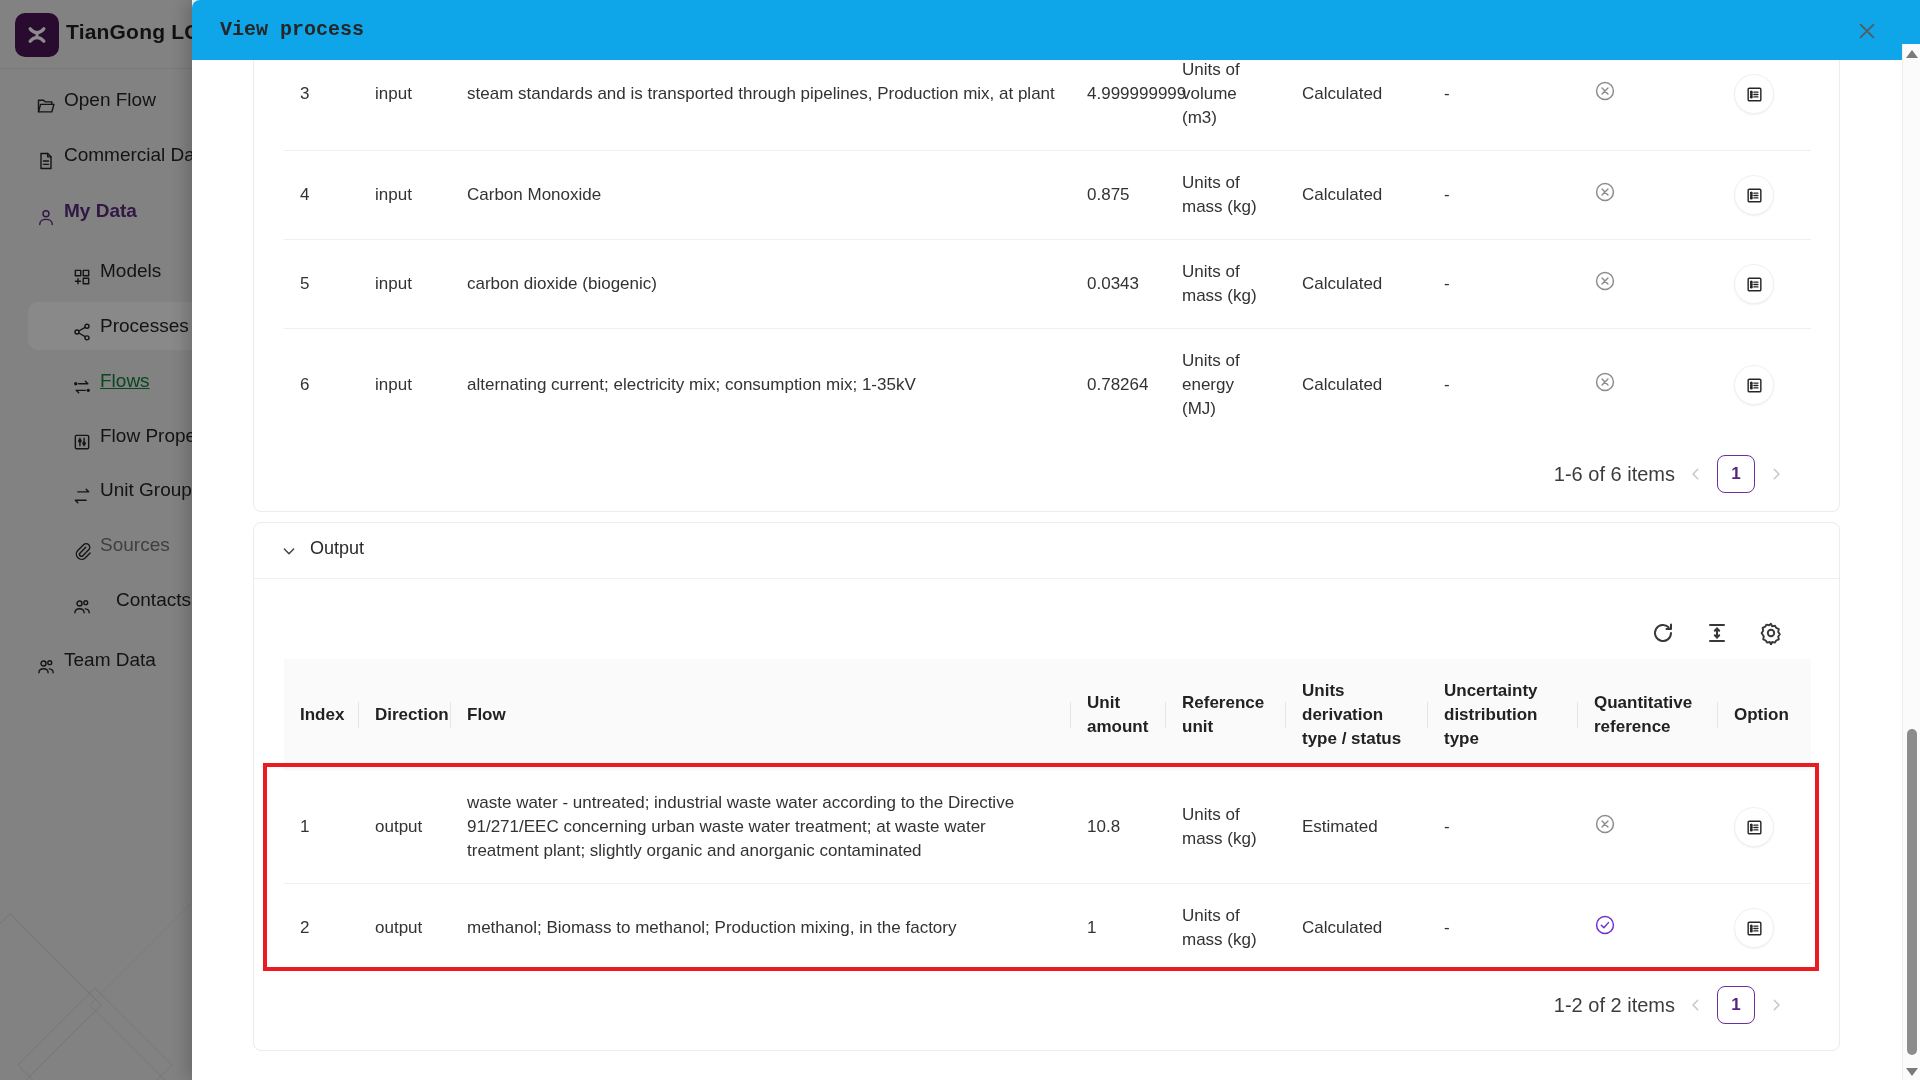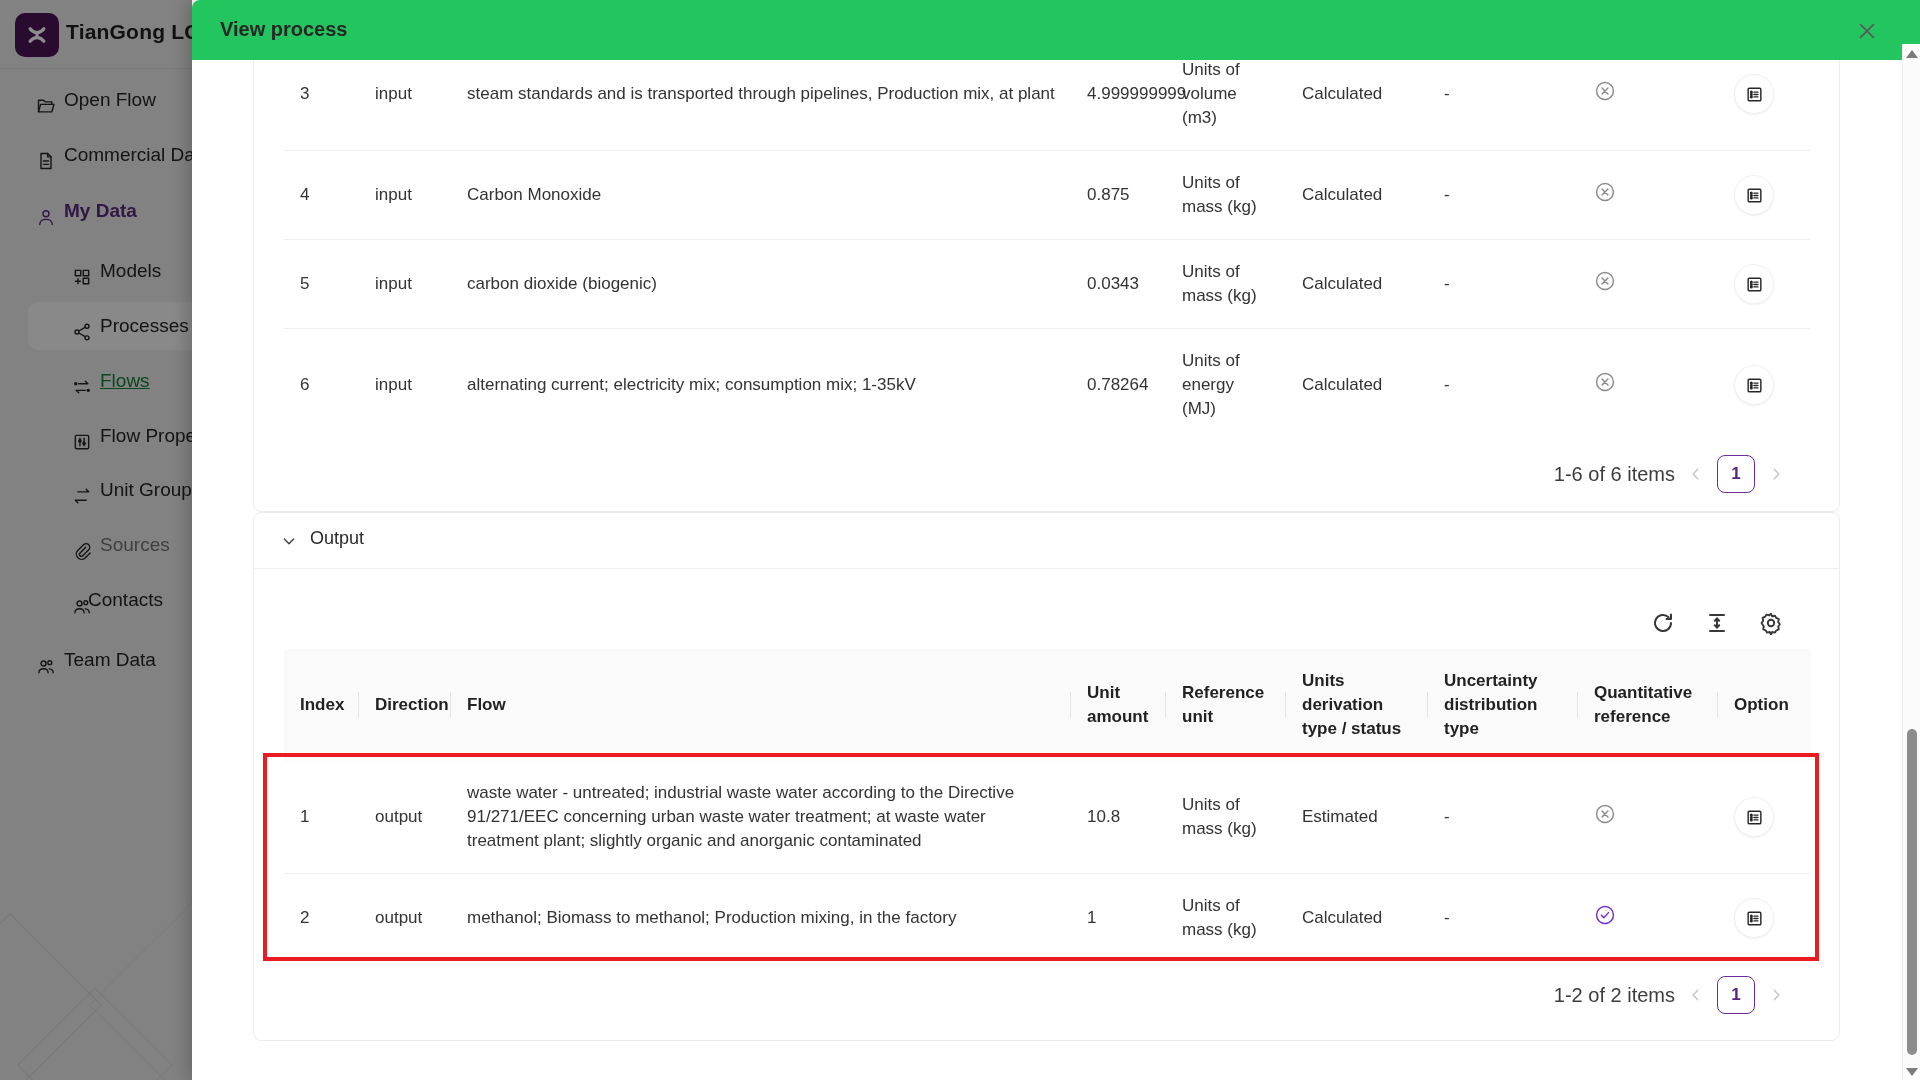--- a/index.html
+++ b/index.html
@@ -22,32 +22,32 @@
   .side-pill { position:absolute; left:28px; width:170px; height:48px;
     border-radius:10px; background:#fafafa; }
   .pattern { position:absolute; border:1.5px solid #cfcfcf; transform:rotate(45deg); opacity:.6; }
 
   .overlay { position:fixed; left:0; top:0; width:192px; height:1080px;
     background:rgba(0,0,0,0.45); z-index:40; }
 
   
   .modal { position:fixed; left:192px; top:0; right:0; bottom:0; background:#fff;
     z-index:60; border-top-left-radius:8px; box-shadow:-6px 0 16px rgba(0,0,0,.18); }
-  .modal-header { position:absolute; left:0; top:0; right:0; height:60px; background:#22c55e;
-    z-index:5; border-top-left-radius:8px; }
+  .modal-header { position:absolute; left:0; top:0; right:0; height:60px; background:#0ea5e9;
+    z-index:5; border-top-left-radius:8px;font-family:Liberation Mono, monospace; }
   .modal-title { position:absolute; left:28px; top:18px; font-size:20px; font-weight:600; color:#262626; }
   .modal-close { position:absolute; right:42px; top:20px; width:22px; height:22px;
     color:#595959; cursor:pointer; }
   .modal-body { position:absolute; left:0; top:60px; right:18px; bottom:0; overflow:hidden; }
   .modal-content { margin-top:-22px; padding:0 62px 0 61px; }
 
   
   .card { background:#fff; border:1px solid #ececec; }
   .card.input-card { border-top:none; border-radius:0 0 8px 8px; padding-bottom:6px; }
-  .card.output-card { border-radius:8px; position:relative; padding-bottom:14px; }
+  .card.output-card { border-radius:8px; margin-top:10px; position:relative; padding-bottom:14px; }
   .section-head { height:56px; border-bottom:1px solid #f0f0f0; position:relative; }
   .section-head .chev { position:absolute; left:27px; top:20px; width:16px; height:16px; color:#444; }
   .section-head .sec-title { position:absolute; left:56px; top:15px; font-size:18px; color:#2a2a2a; }
   .toolbar { display:flex; justify-content:flex-end; align-items:center;
     gap:30px; padding:36px 56px 8px 0; height:80px; }
   .tool-btn { width:24px; height:24px; color:#383838; cursor:pointer; }
 
   
   table { border-collapse:collapse; table-layout:fixed; width:1527px; margin:0 30px; }
   col.c-index{width:75px} col.c-dir{width:92px} col.c-flow{width:620px} col.c-mean{width:95px}
@@ -176,21 +176,21 @@
           </svg></span>
         <span class="s-label" style="left:100px;color:#737373;">Sources</span>
       </div>
       <div class="side-item" style="top: 580px; left: 0px;">
         <span class="s-icon" style="left:72px;color:#262626"><svg viewBox="0 0 24 24" width="20" height="20" fill="none" stroke="currentColor" stroke-width="1.7" stroke-linecap="round" stroke-linejoin="round">
             <circle cx="9" cy="9" r="3"></circle>
             <path d="M3.5 20c0-3.2 2.6-4.8 5.5-4.8s5.5 1.6 5.5 4.8"></path>
             <circle cx="16.5" cy="8" r="2.3"></circle>
             <path d="M16 15.4c2.6.2 4.6 1.8 4.6 4.6"></path>
           </svg></span>
-        <span class="s-label" style="left:88px;color:#262626;">Contacts</span>
+        <span class="s-label" style="left:116px;color:#262626;">Contacts</span>
       </div>
       <div class="side-item" style="top: 640px; left: 0px;">
         <span class="s-icon" style="left:36px;color:#262626"><svg viewBox="0 0 24 24" width="20" height="20" fill="none" stroke="currentColor" stroke-width="1.7" stroke-linecap="round" stroke-linejoin="round">
             <circle cx="9" cy="9" r="3"></circle>
             <path d="M3.5 20c0-3.2 2.6-4.8 5.5-4.8s5.5 1.6 5.5 4.8"></path>
             <circle cx="16.5" cy="8" r="2.3"></circle>
             <path d="M16 15.4c2.6.2 4.6 1.8 4.6 4.6"></path>
           </svg></span>
         <span class="s-label" style="left:64px;color:#262626;">Team Data</span>
       </div>

